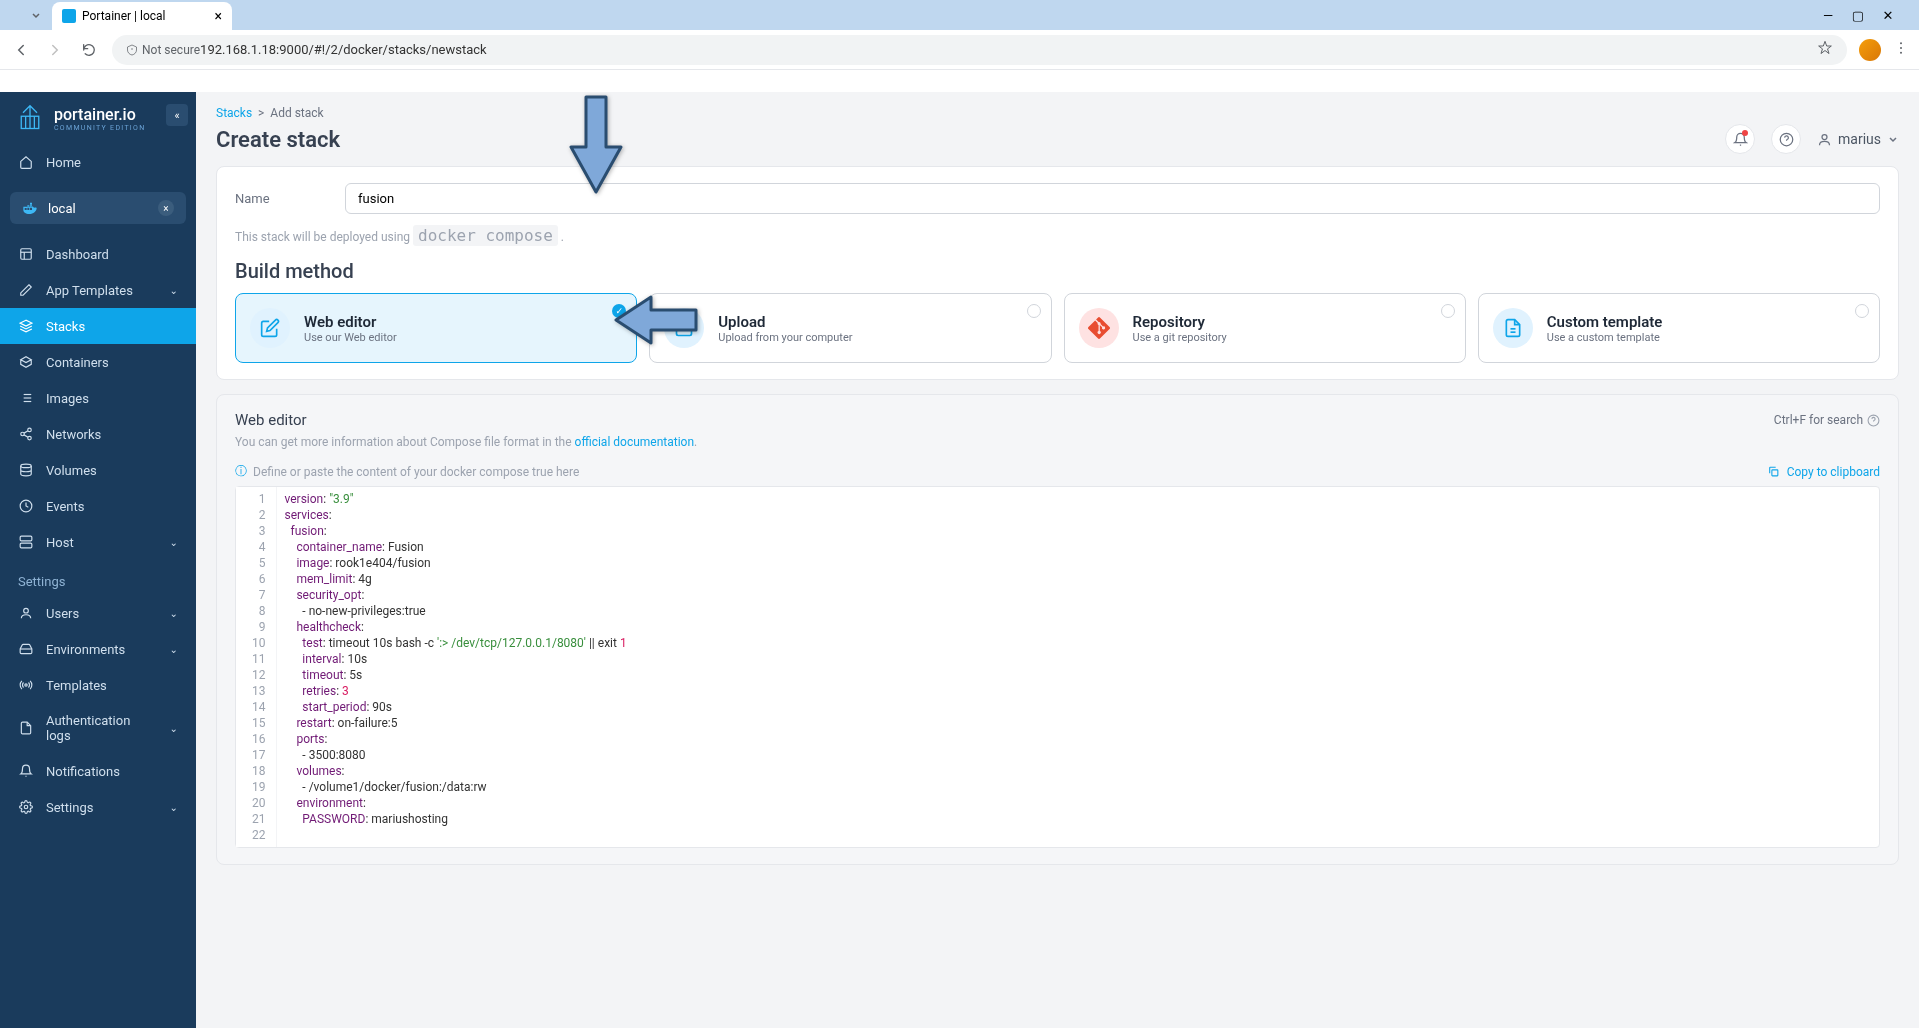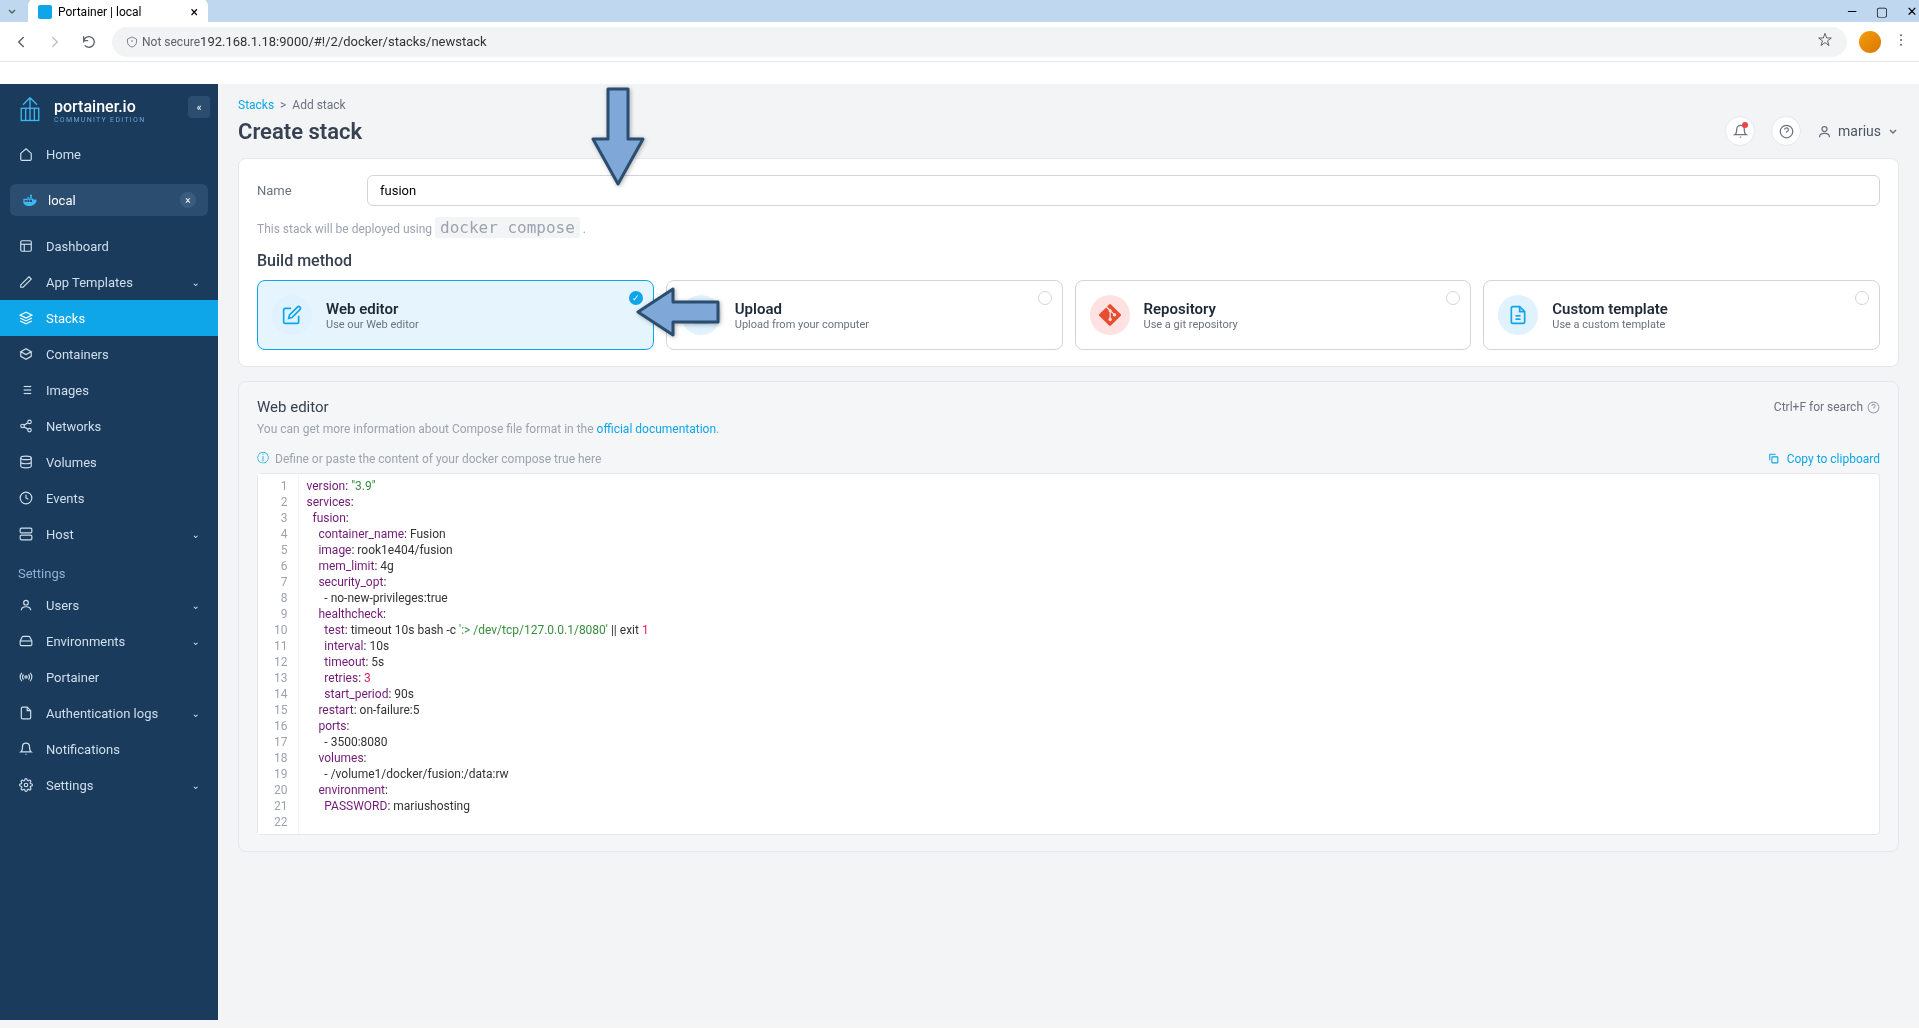--- a/index.html
+++ b/index.html
@@ -1,18 +1,18 @@
 <!DOCTYPE html>
 <html><head>
 <meta charset="utf-8">
 <style>
 * { margin: 0; padding: 0; box-sizing: border-box; font-family: -apple-system, BlinkMacSystemFont, "Segoe UI", Roboto, sans-serif; }
 body { background: #f5f5f5; overflow: hidden; }
 
-.browser-chrome { background: #bfd7ef; height: 22px; display: flex; align-items: center; padding: 0 0; gap: 33px; }
+.browser-chrome { background: #bfd7ef; height: 30px; display: flex; align-items: center; padding: 0 24px; gap: 33px; }
 .tab-area { display: flex; align-items: center; gap: 4px; }
 .tab-chev { width: 24px; height: 24px; display: flex; align-items: center; justify-content: center; cursor: pointer; }
 .browser-tab { background: #fff; border-radius: 8px 8px 0 0; padding: 5px 10px; display: flex; align-items: center; gap: 6px; font-size: 12px; height: 28px; margin-top: 2px; min-width: 180px; }
 .tab-favicon { width: 14px; height: 14px; background: #0ea5e9; border-radius: 2px; }
 .tab-close { margin-left: auto; cursor: pointer; font-size: 14px; }
 .window-controls { margin-left: auto; display: flex; gap: 16px; align-items: center; }
 .win-btn { width: 14px; height: 14px; cursor: pointer; display: flex; align-items: center; justify-content: center; font-size: 13px; }
 
 .url-bar-row { background: #fff; height: 40px; display: flex; align-items: center; padding: 0 10px; gap: 12px; border-bottom: 1px solid #e5e7eb; }
 .nav-btn { width: 22px; height: 22px; display: flex; align-items: center; justify-content: center; cursor: pointer; color: #5f6368; }
@@ -20,21 +20,21 @@
 .url-input-wrap { flex: 1; background: #f1f3f4; border-radius: 20px; height: 30px; display: flex; align-items: center; padding: 0 14px; gap: 0; font-size: 13px; color: #5f6368; }
 .secure-badge { display: flex; align-items: center; gap: 4px; font-size: 12px; }
 .url-text { color: #333; }
 .url-star { margin-left: auto; cursor: pointer; }
 .profile-av { width: 22px; height: 22px; border-radius: 50%; background: linear-gradient(135deg, #f59e0b, #d97706); }
 .chrome-menu { cursor: pointer; }
 
 .blank-strip { background: #fff; height: 22px; }
 
 .app { display: flex; height: calc(100vh - 92px); }
-.sidebar { width: 218px; background: #1a3b5c; color: #fff; display: flex; flex-direction: column; overflow-y: auto; position: relative; }
+.sidebar { width: 196px; background: #1a3b5c; color: #fff; display: flex; flex-direction: column; overflow-y: auto; position: relative; }
 .sidebar-header { padding: 12px 16px; display: flex; align-items: center; gap: 10px; }
 .logo-icon { width: 28px; height: 28px; }
 .logo-text { display: flex; flex-direction: column; }
 .logo-title { font-size: 16px; font-weight: 500; }
 .logo-sub { font-size: 7px; letter-spacing: 1.3px; color: #6ba3d6; }
 .collapse-btn { position: absolute; right: 8px; top: 12px; width: 22px; height: 22px; background: #2a4d70; border-radius: 4px; display: flex; align-items: center; justify-content: center; cursor: pointer; font-size: 11px; }
 
 .nav-item { padding: 10px 18px; display: flex; align-items: center; gap: 12px; font-size: 13px; cursor: pointer; color: #d0dfed; }
 .nav-item.active { background: #0ea5e9; color: #fff; }
 .nav-icon { width: 16px; height: 16px; display: flex; align-items: center; justify-content: center; flex-shrink: 0; }
@@ -56,21 +56,21 @@
 .notif-dot { position: absolute; top: 5px; right: 6px; width: 6px; height: 6px; background: #ef4444; border-radius: 50%; }
 .user-menu { display: flex; align-items: center; gap: 6px; font-size: 14px; color: #4b5563; cursor: pointer; }
 
 .card { background: #fff; border: 1px solid #e5e7eb; border-radius: 8px; padding: 16px 18px; margin-bottom: 14px; }
 .form-row { display: flex; align-items: center; gap: 20px; }
 .form-label { width: 90px; font-size: 13px; color: #6b7280; }
 .text-input { flex: 1; border: 1px solid #d1d5db; border-radius: 6px; padding: 7px 12px; font-size: 13px; }
 .helper-text { font-size: 12px; color: #9ca3af; margin-top: 12px; }
 .helper-text code { background: #f3f4f6; padding: 1px 5px; border-radius: 3px; font-family: monospace; font-size: 16px; }
 
-.section-title { font-size: 16px; font-weight: 500; color: #374151; margin: 14px 0 10px; }
+.section-title { font-size: 20px; font-weight: 500; color: #374151; margin: 14px 0 10px; }
 .method-grid { display: grid; grid-template-columns: repeat(4, 1fr); gap: 12px; }
 .method-card { border: 1px solid #d1d5db; border-radius: 8px; padding: 14px; display: flex; align-items: center; gap: 14px; cursor: pointer; position: relative; background: #fff; }
 .method-card.selected { border-color: #0ea5e9; background: #e6f5fd; }
 .method-icon { width: 40px; height: 40px; border-radius: 50%; background: #e0f2fe; display: flex; align-items: center; justify-content: center; color: #0ea5e9; flex-shrink: 0; }
 .method-icon.git { background: #fee2e2; color: #dc2626; }
 .method-icon.git svg { fill: #e84d31; }
 .method-title { font-size: 15px; font-weight: 600; color: #1f2937; }
 .method-sub { font-size: 11px; color: #6b7280; }
 .radio-ind { position: absolute; top: 10px; right: 10px; width: 14px; height: 14px; border-radius: 50%; border: 1px solid #d1d5db; }
 .radio-ind.checked { border: none; background: #0ea5e9; display: flex; align-items: center; justify-content: center; color: #fff; font-size: 9px; }
@@ -317,21 +317,21 @@
           <span>Environments</span>
           <span class="nav-chev">⌄</span>
         </div>
         <div class="nav-item">
           <span class="nav-icon">
             <svg width="14" height="14" viewBox="0 0 24 24" fill="none" stroke="currentColor" stroke-width="2">
               <circle cx="12" cy="12" r="2"></circle>
               <path d="M16.24 7.76a6 6 0 0 1 0 8.49m-8.48-.01a6 6 0 0 1 0-8.49m11.31-2.82a10 10 0 0 1 0 14.14m-14.14 0a10 10 0 0 1 0-14.14"></path>
             </svg>
           </span>
-          <span>Portainer</span>
+          <span>Templates</span>
         </div>
         <div class="nav-item">
           <span class="nav-icon">
             <svg width="14" height="14" viewBox="0 0 24 24" fill="none" stroke="currentColor" stroke-width="2">
               <path d="M14 2H6a2 2 0 0 0-2 2v16a2 2 0 0 0 2 2h12a2 2 0 0 0 2-2V8z"></path>
               <polyline points="14 2 14 8 20 8"></polyline>
             </svg>
           </span>
           <span>Authentication logs</span>
           <span class="nav-chev">⌄</span>

